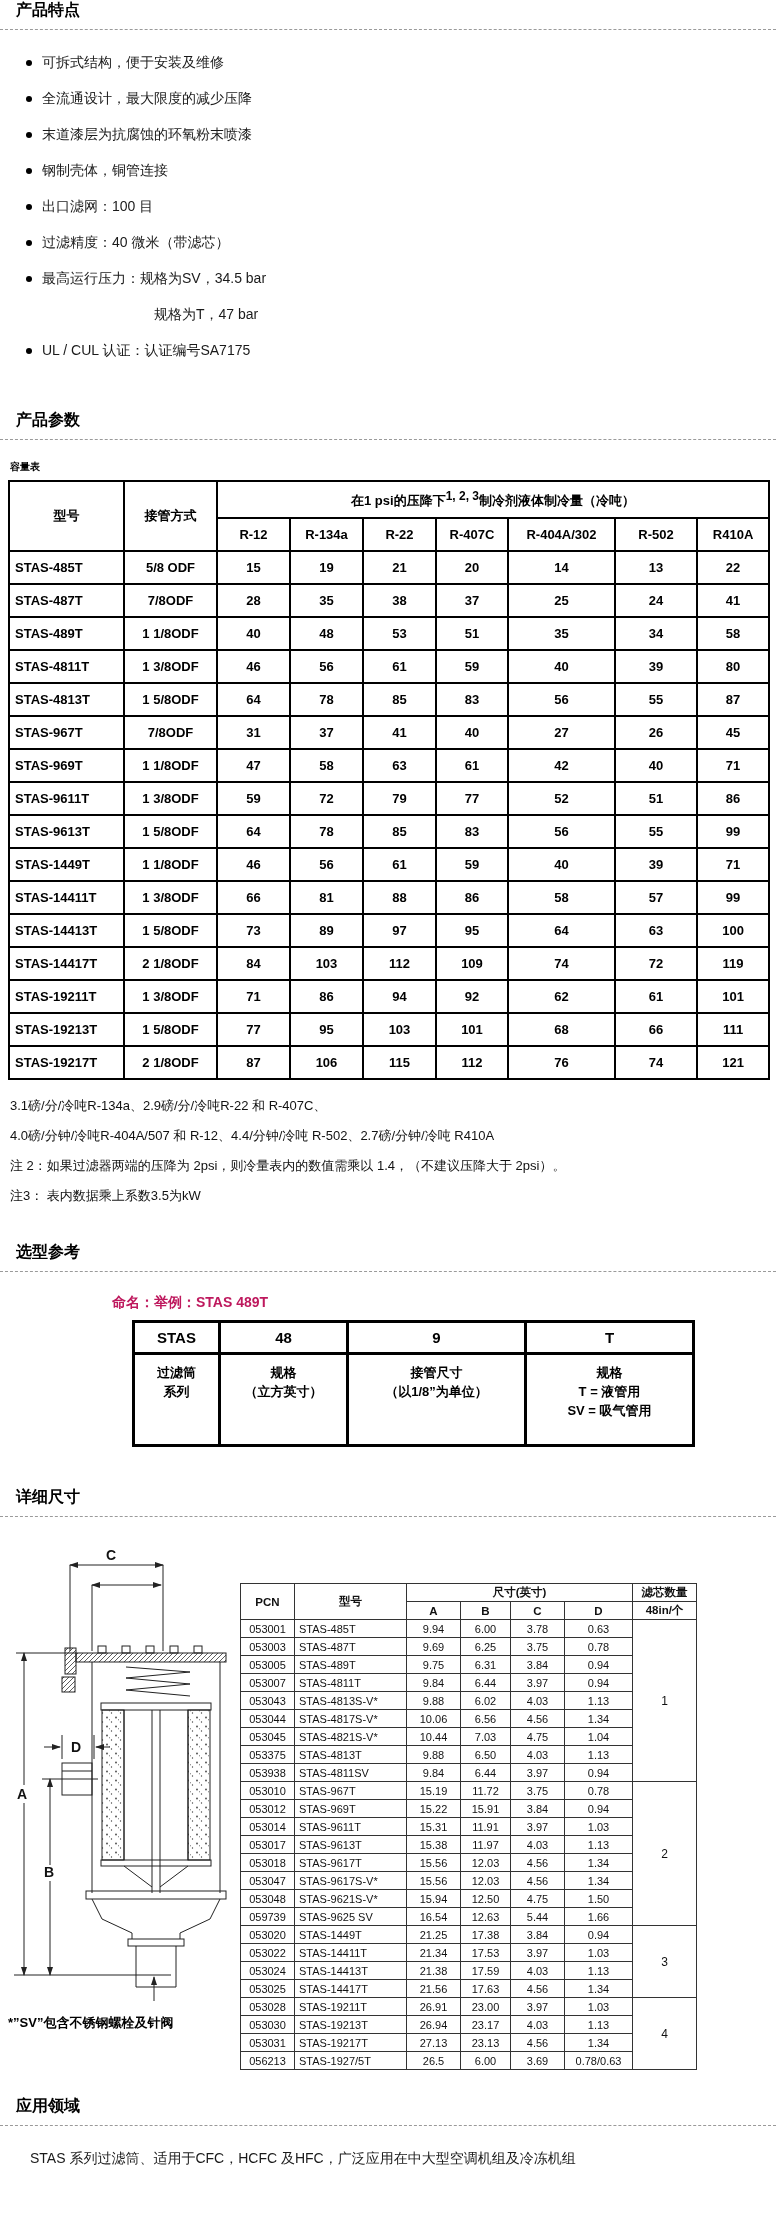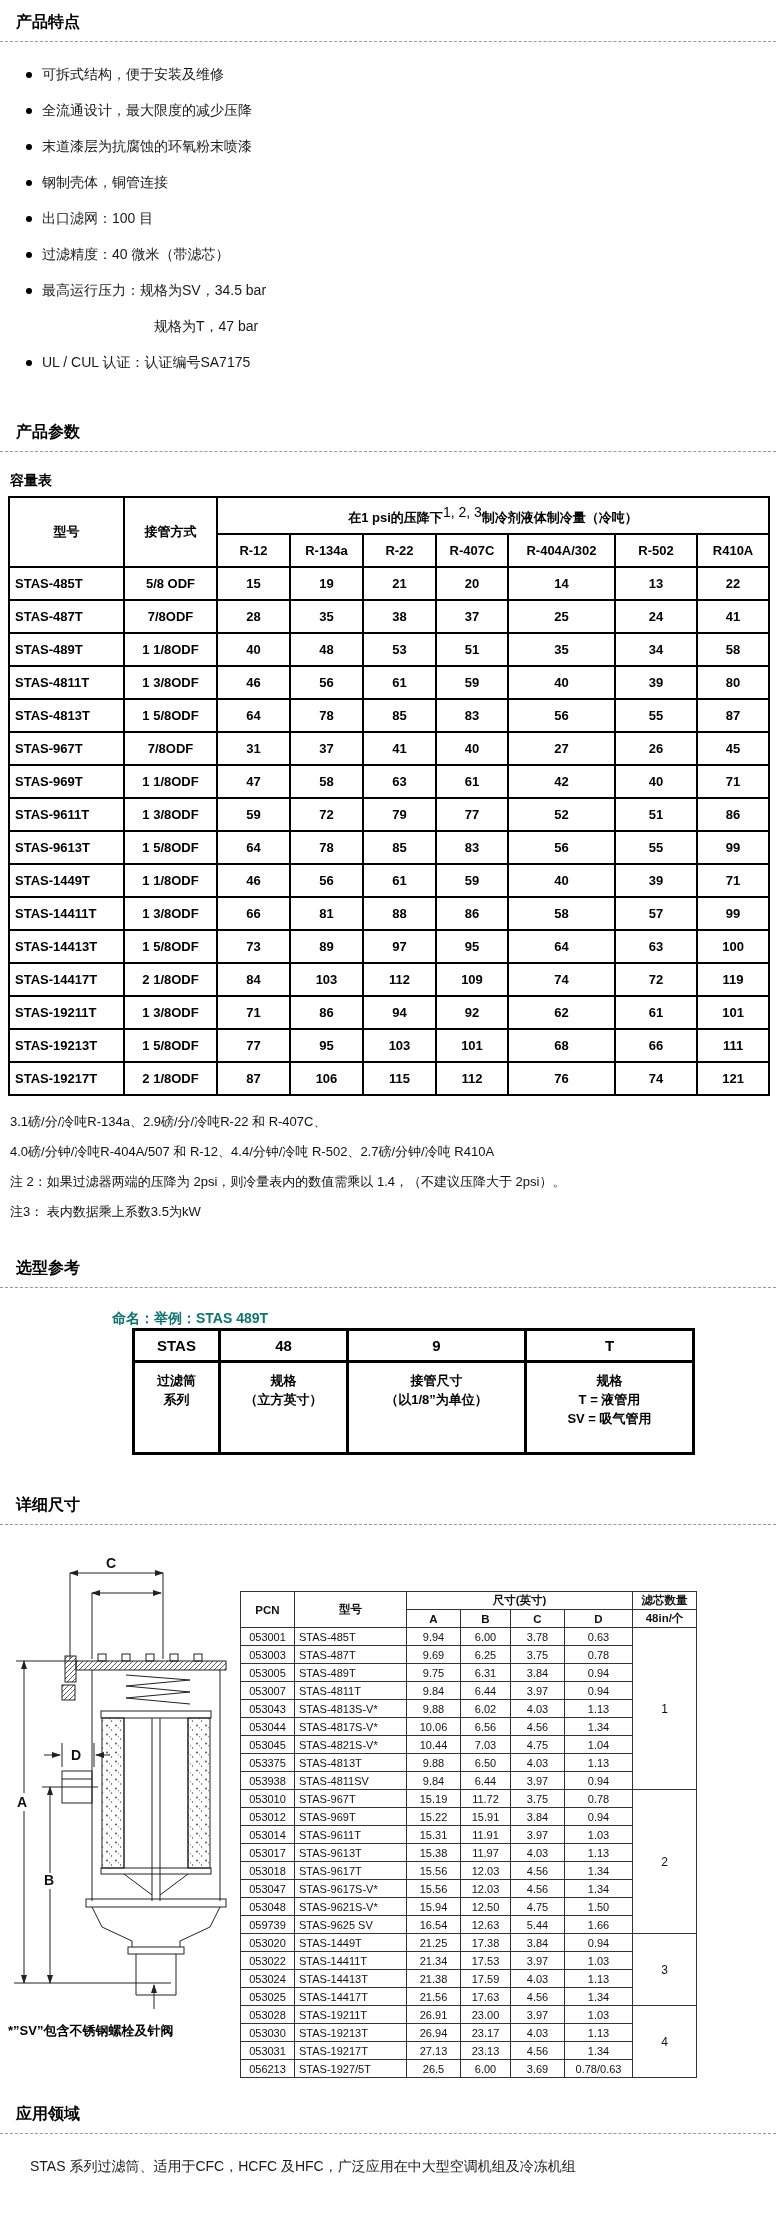--- a/index.html
+++ b/index.html
@@ -7,49 +7,49 @@
   body {
     width:776px; min-height:2214px; margin:0 auto;
     font-family:"Liberation Sans","DejaVu Sans",sans-serif;
     color:#111; font-size:14px;
   }
   .section-title {
     font-size:16px; font-weight:bold; color:#000;
     padding:26px 0 8px 16px;
     border-bottom:1px dashed #9a9a9a;
   }
-  .section-title.first { padding-top:12px; }
+  .section-title.first { padding-top:0; }
 
   
   .features { list-style:none; padding:24px 0 6px 24px; }
   .features li { position:relative; padding-left:18px; margin-bottom:18px; font-size:14px; color:#1a1a1a; }
   .features li::before { content:""; position:absolute; left:2px; top:6px; width:6px; height:6px; border-radius:50%; background:#000; }
   .feature-sub { padding-left:112px; margin-top:18px; }
 
-  .capacity-label { font-size:14px; font-weight:bold; margin:20px 0 6px 10px; color:#000; }
+  .capacity-label { font-size:10px; font-weight:bold; margin:20px 0 6px 10px; color:#000; }
 
   table { border-collapse:collapse;margin-left:20px; }
 
   
   table.capacity { width:760px; margin:0 8px; table-layout:fixed; }
   .capacity th, .capacity td {
     border:2px solid #000; text-align:center; font-weight:bold;
     font-size:13px; color:#000; padding:2px 3px; height:33px;
   }
   .capacity thead th.span-head { height:37px; }
   .capacity td.model { text-align:left; padding-left:5px; }
-  .capacity sup { font-size:14px; font-weight:normal; }
+  .capacity sup { font-size:12px; font-weight:bold; }
 
   
   .notes { margin:16px 10px 6px 10px; font-size:13px; color:#111; }
   .notes p { margin-bottom:11px; line-height:19px; }
 
   
   .naming-wrap { margin:22px 0 14px 112px; }
-  .naming-label { font-size:14px; font-weight:bold; color:#0f766e; }
+  .naming-label { font-size:14px; font-weight:bold; color:#be185d; margin-bottom:8px; }
   table.naming { table-layout:fixed; }
   .naming td { border:3px solid #000; text-align:center; font-weight:bold; color:#000; }
   .naming tr.codes td { font-size:15px; height:32px; }
   .naming tr.desc td { font-size:13px; line-height:19px; padding:8px 6px; vertical-align:top; height:92px; }
 
   
   .dims-flex { display:flex; align-items:flex-start; }
   .drawing-col { width:240px; padding:18px 0 0 6px; }
   .drawing-note { font-size:13px; font-weight:bold; color:#000; margin:6px 0 12px 2px; }
   table.dims { margin:66px 0 0 0; table-layout:fixed; }

